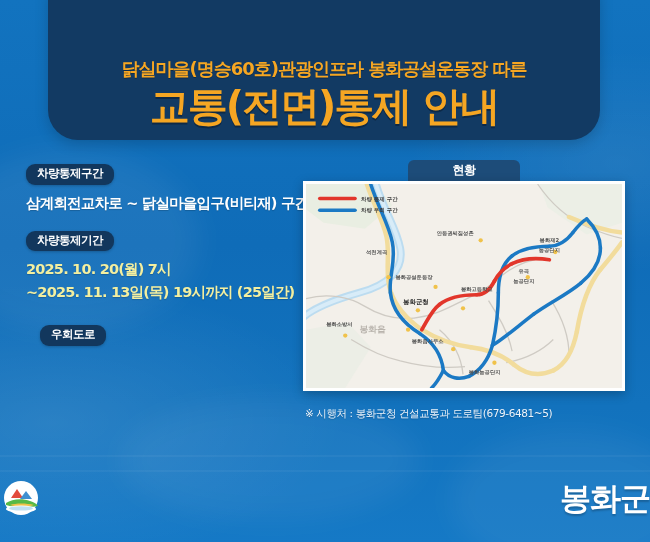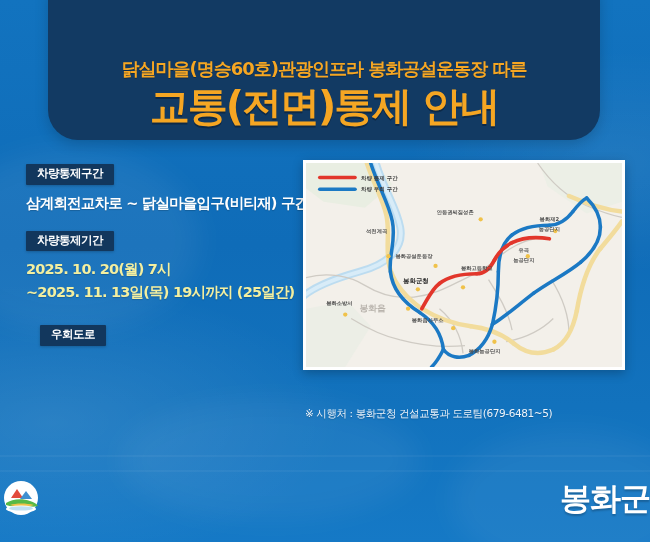--- a/index.html
+++ b/index.html
@@ -87,21 +87,21 @@
     width: 268px;
   }
   .pill {
     display: inline-block;
     background: #12375d;
     color: #ffffff;
     font-size: 11.5px;
     font-weight: bold;
     letter-spacing: -0.5px;
     padding: 4px 11px 5px 11px;
-    border-radius: 1px;
+    border-radius: 9px;
     line-height: 1;
     box-shadow: 0 1px 3px rgba(0,0,0,0.22);
   }
   .info-block { margin-bottom: 15px; }
   .info-text {
     color: #ffffff;
     font-size: 14.5px;
     font-weight: bold;
     letter-spacing: -0.8px;
     line-height: 1.45;
@@ -228,20 +228,21 @@
       <div class="info-text period" style="margin-top:2px">~2025. 11. 13일(목) 19시까지 (25일간)</div>
     </div>
 
     <div class="info-block" style="margin-top:20px">
       <span class="pill" style="margin-left:14px">우회도로</span>
     </div>
 
   </div>
 
   <div id="map-section">
+    <div id="map-tab">현황</div>
 
     <div id="map-frame">
       <svg id="map-svg" viewBox="0 0 322 210" preserveAspectRatio="none">
 
         <rect x="0" y="0" width="322" height="210" fill="#f3f0ea"></rect>
 
         <path d="M0 0 L70 0 L88 22 L60 46 L18 40 L0 26 Z" fill="#e9eee2"></path>
         <path d="M238 0 L322 0 L322 40 L286 52 L246 24 Z" fill="#ecefe6"></path>
         <path d="M0 150 L42 142 L66 168 L40 210 L0 210 Z" fill="#eceee6"></path>
 

